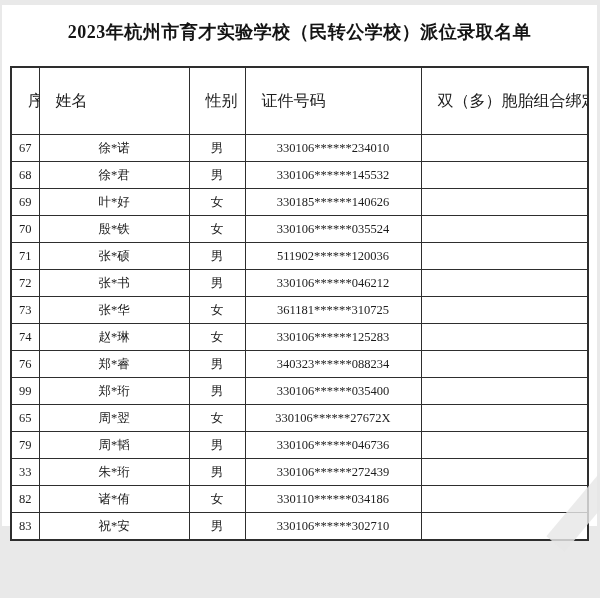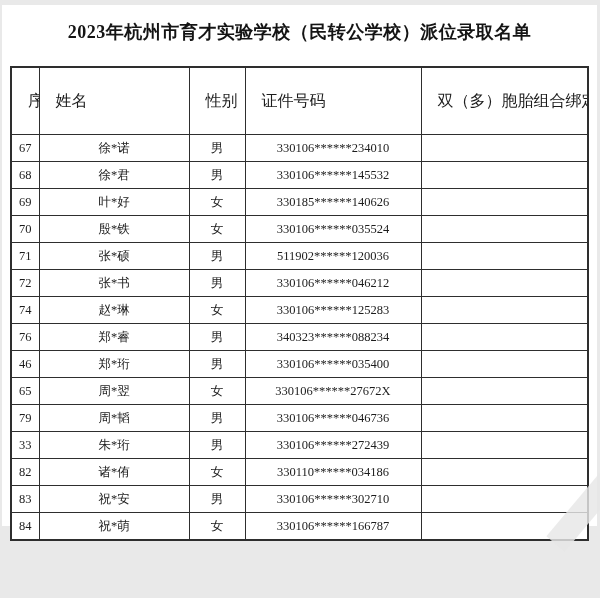--- a/index.html
+++ b/index.html
@@ -108,35 +108,42 @@
         <td></td>
       </tr>
       <tr>
         <td>72</td>
         <td>张*书</td>
         <td>男</td>
         <td>330106******046212</td>
         <td></td>
       </tr>
       <tr>
+        <td>73</td>
+        <td>张*华</td>
+        <td>女</td>
+        <td>361181******310725</td>
+        <td></td>
+      </tr>
+      <tr>
         <td>74</td>
         <td>赵*琳</td>
         <td>女</td>
         <td>330106******125283</td>
         <td></td>
       </tr>
       <tr>
         <td>76</td>
         <td>郑*睿</td>
         <td>男</td>
         <td>340323******088234</td>
         <td></td>
       </tr>
       <tr>
-        <td>46</td>
+        <td>99</td>
         <td>郑*珩</td>
         <td>男</td>
         <td>330106******035400</td>
         <td></td>
       </tr>
       <tr>
         <td>65</td>
         <td>周*翌</td>
         <td>女</td>
         <td>330106******27672X</td>
@@ -163,24 +170,17 @@
         <td>330110******034186</td>
         <td></td>
       </tr>
       <tr>
         <td>83</td>
         <td>祝*安</td>
         <td>男</td>
         <td>330106******302710</td>
         <td></td>
       </tr>
-      <tr>
-        <td>84</td>
-        <td>祝*萌</td>
-        <td>女</td>
-        <td>330106******166787</td>
-        <td></td>
-      </tr>
     </tbody>
   </table>
 </div>
 
 <div class="watermark"></div>
 
 </body></html>

